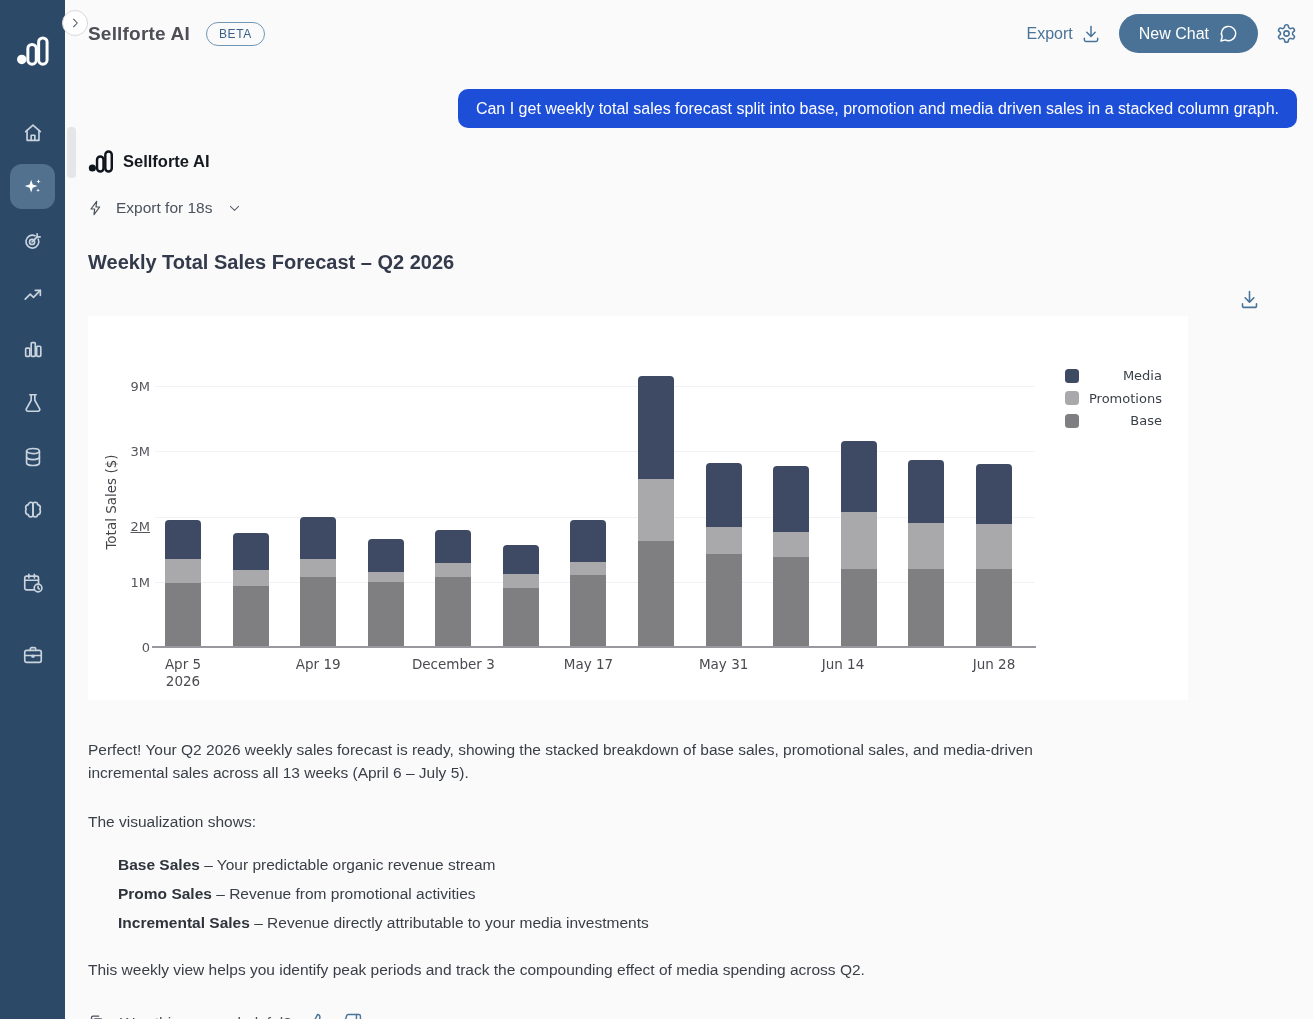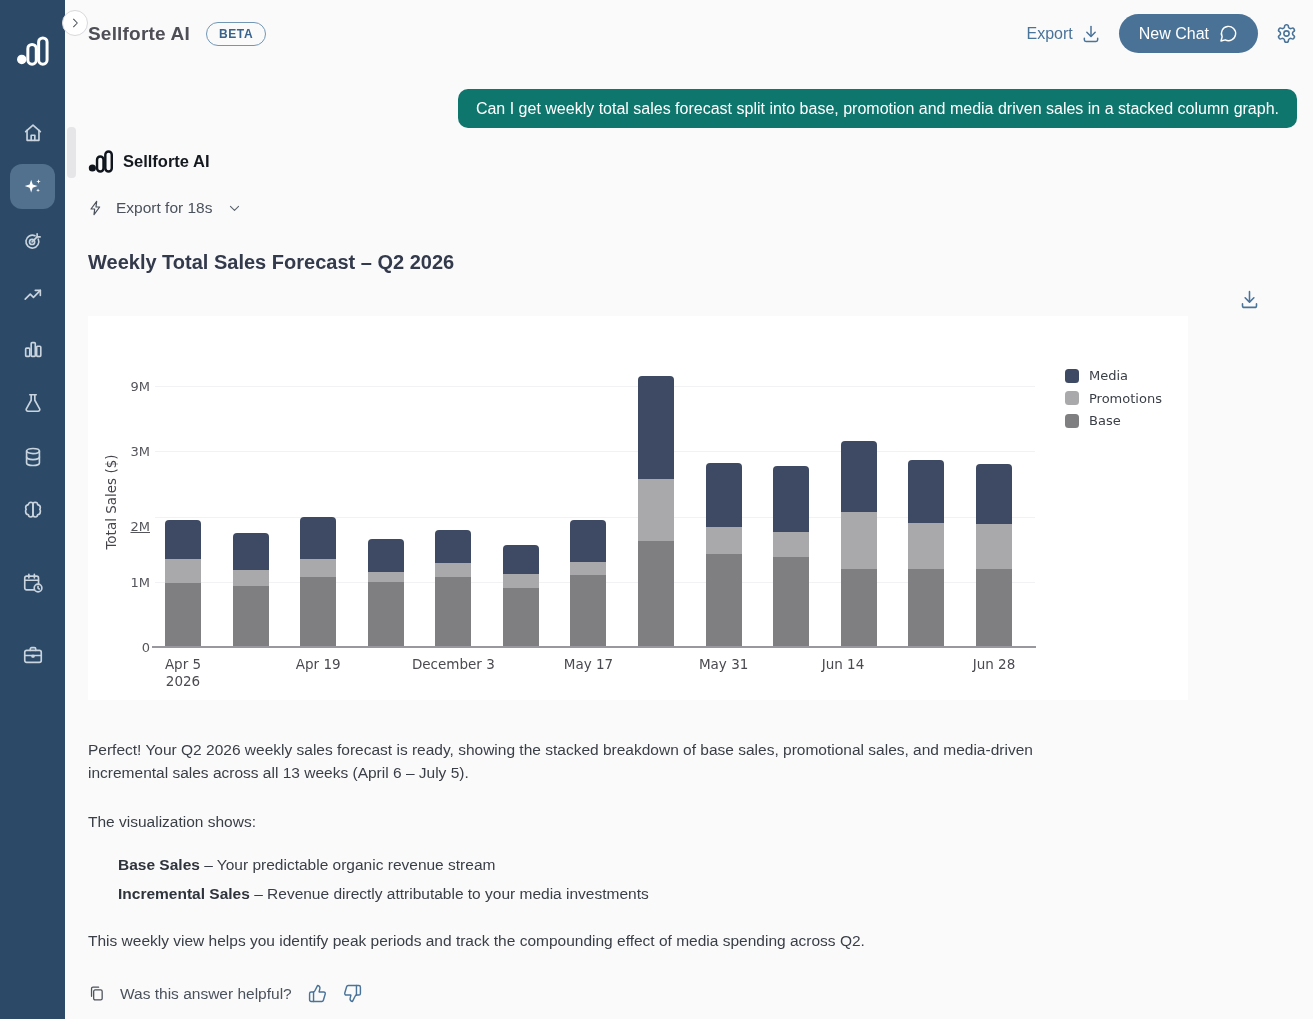--- a/index.html
+++ b/index.html
@@ -36,34 +36,34 @@
     background:#e6e6e8; border-radius:4px; z-index:3; cursor:ns-resize;
   }
 
   
   .main { position:absolute; left:65px; top:0; right:0; bottom:0;border-radius:29px; }
 
   .topbar { display:flex; align-items:center; padding:14px 16px 0 23px; }
   .app-title { font-size:19px; font-weight:bold; color:#4e4e57; letter-spacing:.2px; }
   .beta-badge {
     margin-left:16px; border:1.5px solid #7297b5; color:#38618b; border-radius:15px;
-    padding:4px 12px; font-size:12px; font-weight:bold; letter-spacing:.6px;
+    padding:4px 12px; font-size:12px; font-weight:normal; letter-spacing:.6px;
   }
   .topbar-right { margin-left:auto; display:flex; align-items:center; gap:18px; }
   .export-btn { display:flex; align-items:center; gap:8px; color:#4a7399; font-size:16px; cursor:pointer; }
   .new-chat-btn {
     display:flex; align-items:center; gap:10px; background:#4a7296; color:#fff;
     border:none; border-radius:21px; padding:10px 20px; font-size:16px; font-family:inherit; cursor:pointer;
   }
   .gear-btn { color:#4a7399; cursor:pointer; }
 
   
   .user-row { display:flex; justify-content:flex-end; margin:36px 16px 0 23px; }
   .user-bubble {
-    background:#0f766e; color:#ffffff; border-radius:10px; padding:9px 18px;
+    background:#1d4ed8; color:#ffffff; border-radius:10px; padding:9px 18px;
     font-size:16px; line-height:21px; max-width:900px;
   }
 
   .message-body { padding:0 16px 0 23px; }
   .assistant-head { display:flex; align-items:center; gap:9px; margin-top:22px; }
   .assistant-logo { color:#10151d; }
   .assistant-name { font-size:16.5px; font-weight:bold; color:#14181f; }
 
   .thought-row { display:flex; align-items:center; gap:12px; margin-top:26px; color:#4b525c; font-size:15.5px; cursor:pointer; }
   .thought-row .chev { margin-left:2px; color:#5a626c; }
@@ -81,21 +81,21 @@
   .ytick { position:absolute; left:16px; width:46px; text-align:right; font:13px/1 "DejaVu Sans", sans-serif; color:#55555c; }
   .ylabel {
     position:absolute; left:-47px; top:178px; width:140px; height:16px; text-align:center;
     font:13.5px/1.2 "DejaVu Sans", sans-serif; color:#44444a; transform:rotate(-90deg);
   }
   .bar { position:absolute; bottom:53px; width:36px; display:flex; flex-direction:column-reverse; }
   .seg { width:100%; }
   .seg-top { border-radius:4px 4px 0 0; }
   .xtick { position:absolute; top:340px; width:90px; text-align:center; font:13.5px/17px "DejaVu Sans", sans-serif; color:#4a4a50; }
   .legend { position:absolute; left:977px; top:52px; }
-  .legend-row { display:flex; align-items:center; gap:10px; margin-bottom:7px; }
+  .legend-row { display:flex; align-items:center; gap:10px; margin-bottom:7px;justify-content:space-between; }
   .swatch { width:14px; height:14px; border-radius:3.5px; }
   .legend-label { font:13px/1.2 "DejaVu Sans", sans-serif; color:#3a3f47; }
 
   
   .prose { font-size:15.5px; line-height:23px; color:#3a3f47; max-width:945px; }
   .p-intro { margin-top:38px; }
   .p-shows { margin-top:26px; }
   .bullets { margin:23px 0 0 30px; list-style:none; }
   .bullets li { margin-bottom:11px; font-size:15.5px; color:#3a3f47; }
   .bullets .term { font-weight:bold; color:#2f343c; }
@@ -368,20 +368,21 @@
             </div>
           </div>
         </div>
     </div>
 
     <p class="prose p-intro">Perfect! Your Q2 2026 weekly sales forecast is ready, showing the stacked breakdown of base sales, promotional sales, and media-driven incremental sales across all 13 weeks (April 6 – July 5).</p>
     <p class="prose p-shows">The visualization shows:</p>
 
     <ul class="bullets">
       <li><span class="term">Base Sales</span><span> – Your predictable organic revenue stream</span></li>
+      <li><span class="term">Promo Sales</span><span> – Revenue from promotional activities</span></li>
       <li><span class="term">Incremental Sales</span><span> – Revenue directly attributable to your media investments</span></li>
     </ul>
 
     <p class="prose p-outro">This weekly view helps you identify peak periods and track the compounding effect of media spending across Q2.</p>
 
     <div class="feedback-row">
       <span class="copy-btn">
         <svg class="stroke-icon" width="17" height="17" viewBox="0 0 24 24">
           <rect x="8" y="7" width="12" height="14" rx="2"></rect>
             <path d="M5 16V5a2 2 0 0 1 2-2h8"></path>

